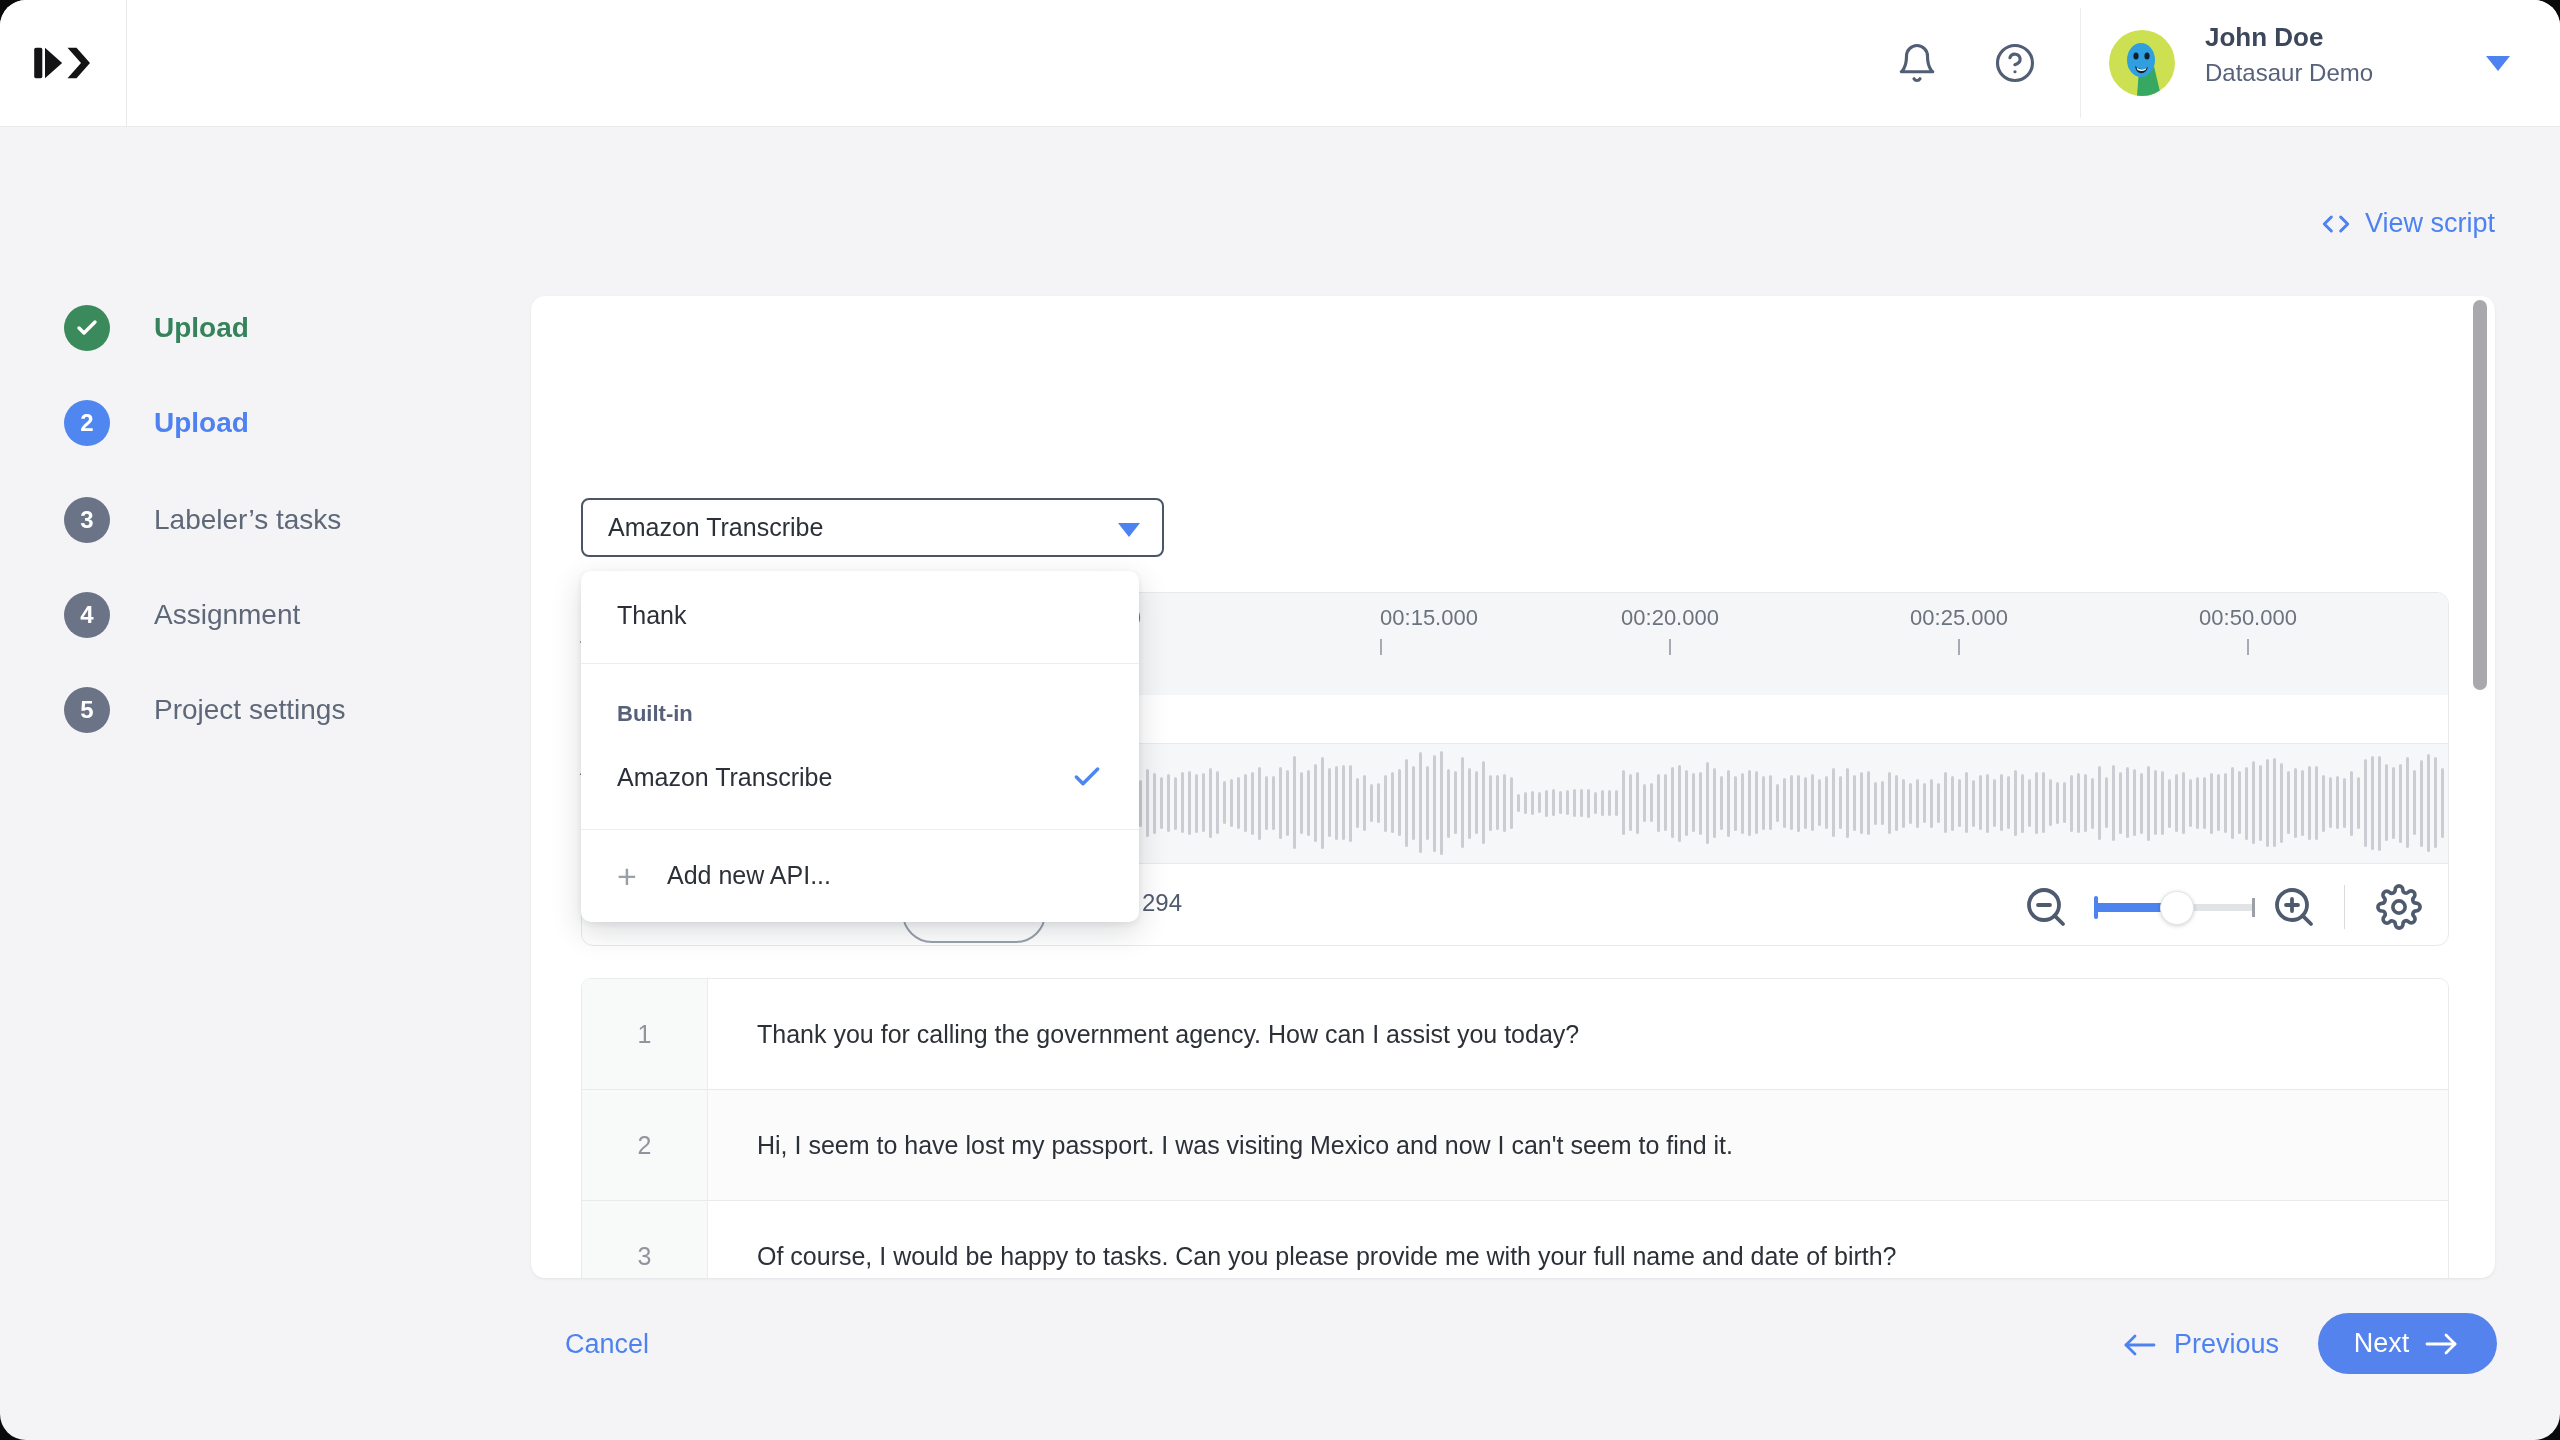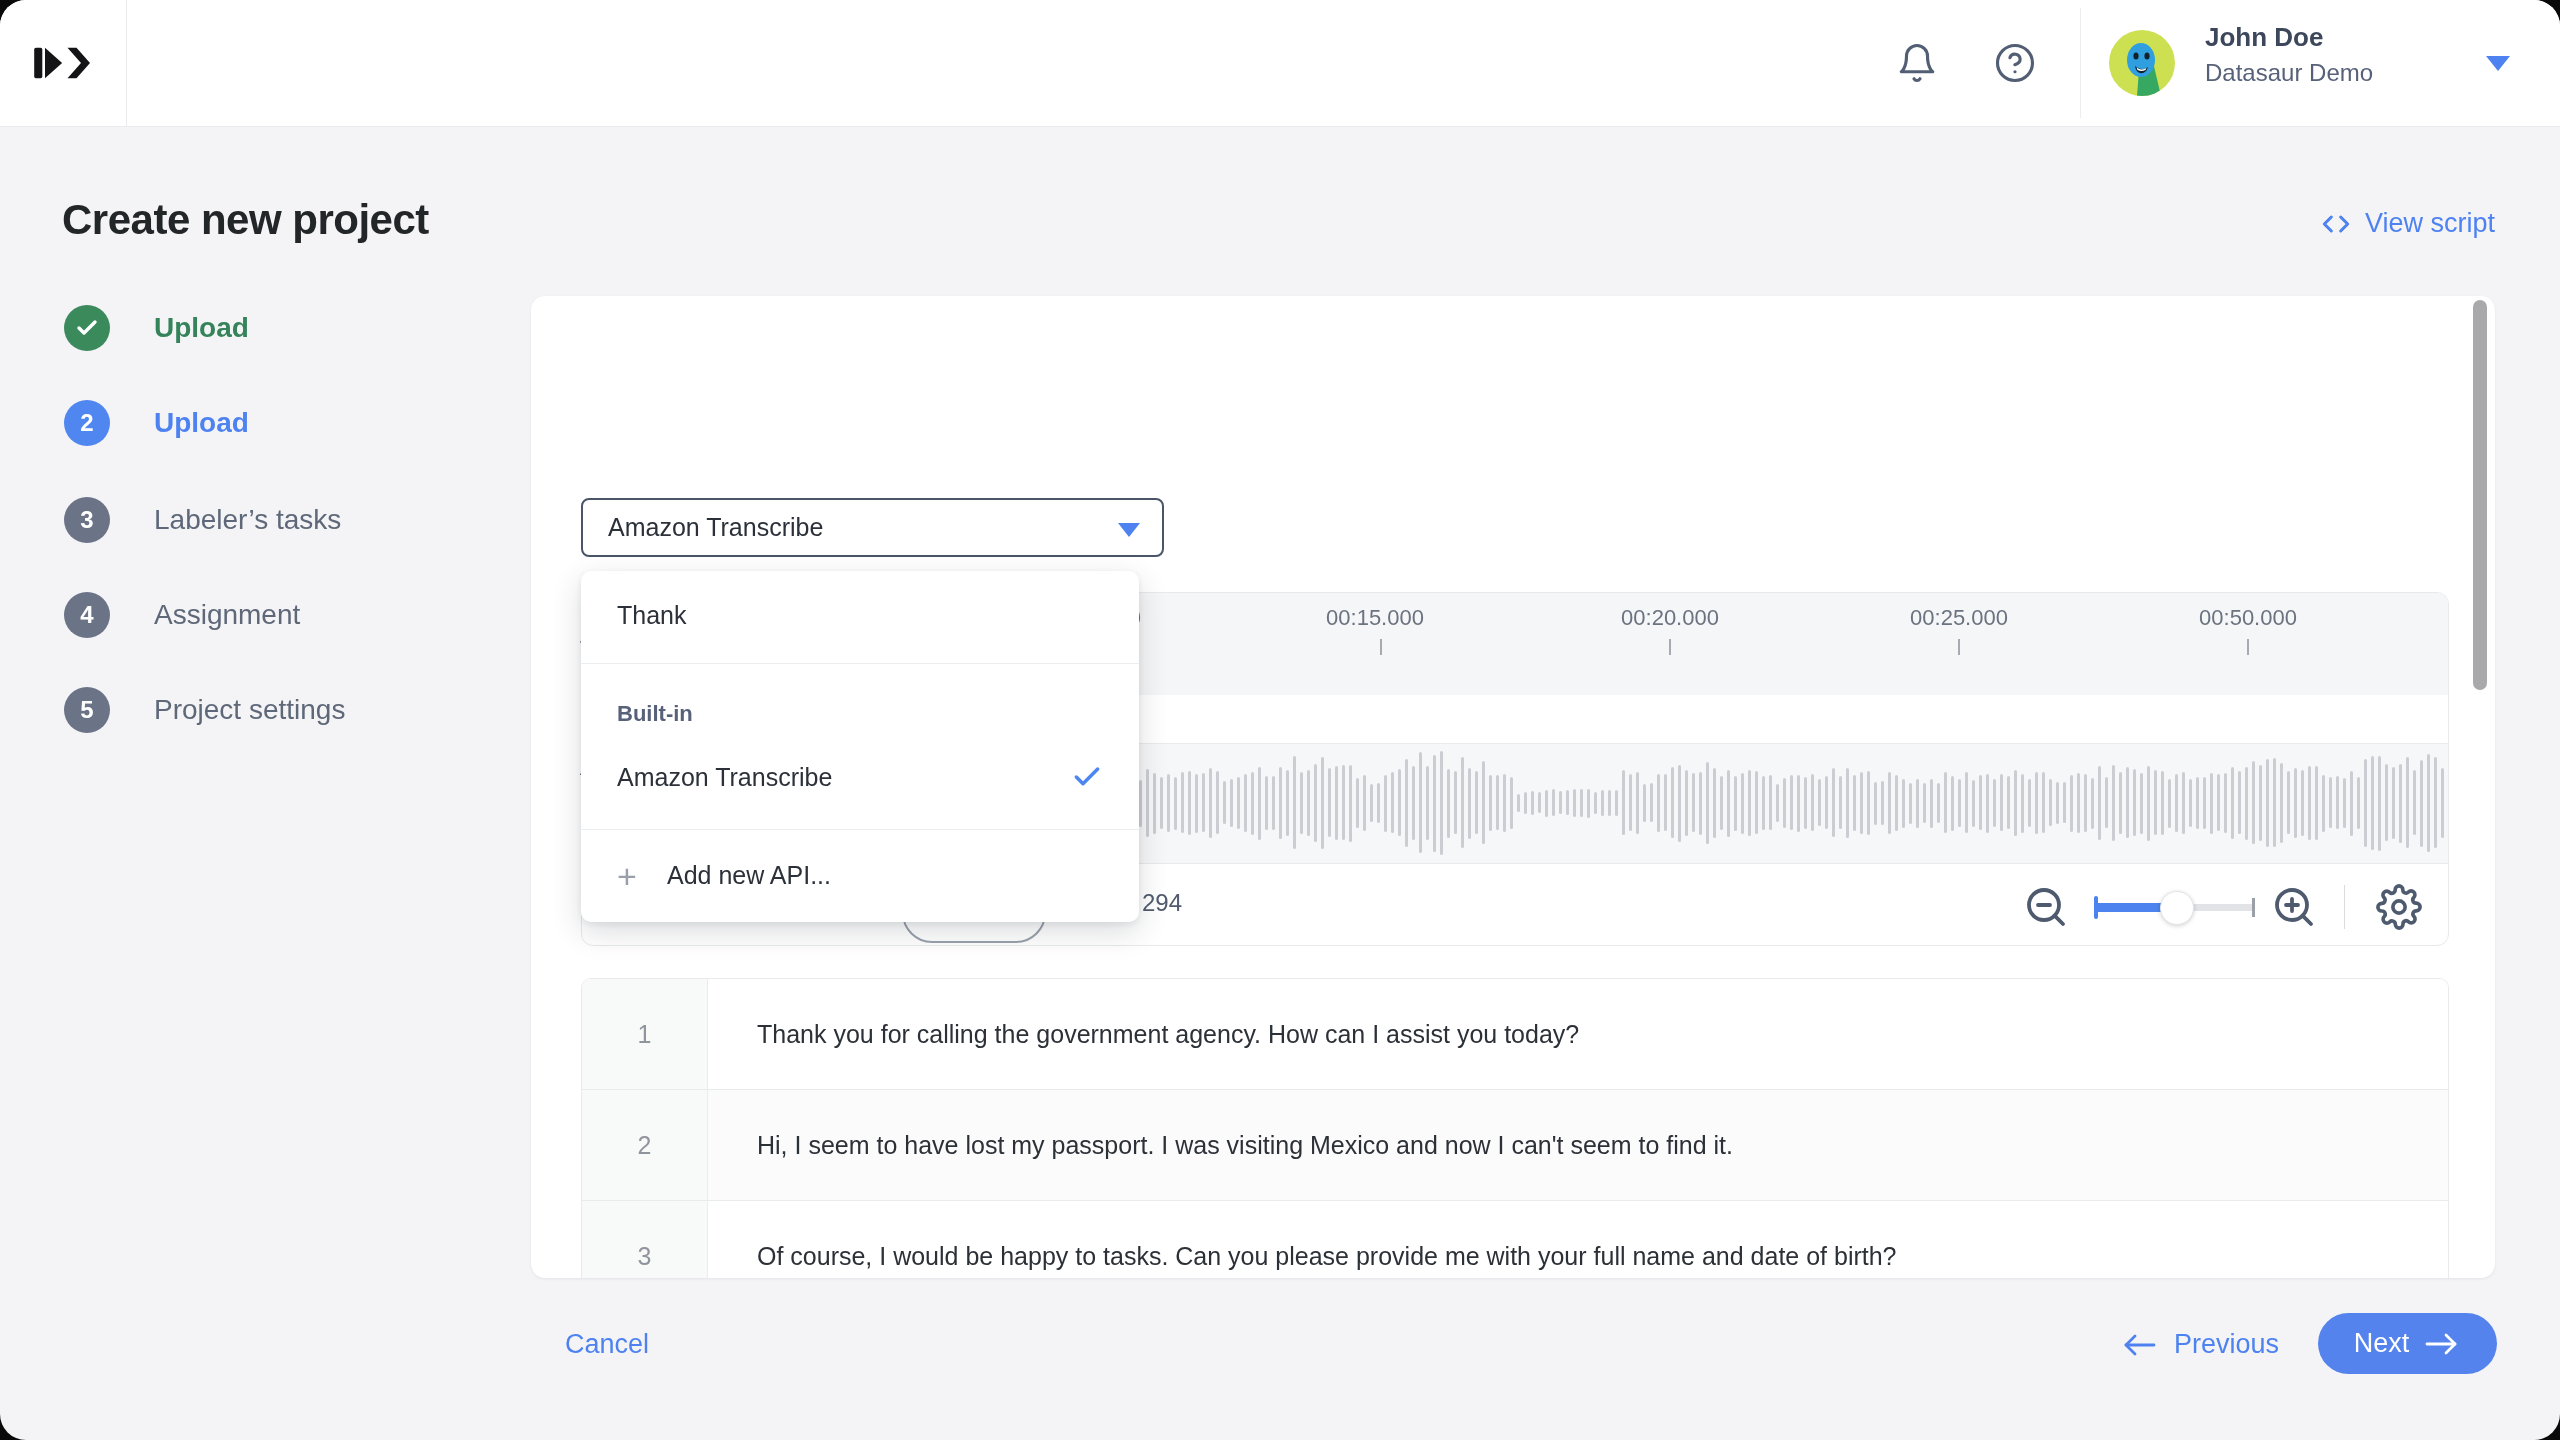--- a/index.html
+++ b/index.html
@@ -115,21 +115,20 @@
         <path d="M27.5 37.5 q5 3.5 10 0.5 l-1 2 q-4 2 -8 0 Z" fill="#ffffff"></path>
       </g>
     </svg>
   </div>
   <div class="abs" style="left:2205px;top:22px;">
     <div class="uname">John Doe</div>
     <div class="uorg">Datasaur Demo</div>
   </div>
   <div class="abs caret" style="left:2486px;top:56px;"></div>
 
-  <div class="abs pagetitle">Create new project</div>
   <div class="abs viewscript">
     <svg width="34" height="28" viewBox="0 0 24 24" fill="none" stroke="#4d82f0" stroke-width="2.6" stroke-linecap="round" stroke-linejoin="round">
       <polyline points="16 18 22 12 16 6"></polyline>
         <polyline points="8 6 2 12 8 18"></polyline>
     </svg>
     <span>View script</span>
   </div>
 
   <div class="abs step" style="top:305px;">
     <div class="stepcircle st-done">
@@ -165,21 +164,21 @@
     </div>
 
     <div class="abs select">
       <span>Amazon Transcribe</span>
       <span class="selcaret"></span>
     </div>
 
     <div class="abs panel">
       <div class="abs ruler">
         <div class="rlabel" style="left:510px">00:10.000</div>
-        <div class="rlabel" style="left:793px">00:15.000</div>
+        <div class="rlabel" style="left:847px">00:15.000</div>
         <div class="rlabel" style="left:1088px">00:20.000</div>
         <div class="rlabel" style="left:1377px">00:25.000</div>
         <div class="rlabel" style="left:1666px">00:50.000</div>
         <div class="rtick" style="left:509px"></div>
         <div class="rtick" style="left:798px"></div>
         <div class="rtick" style="left:1087px"></div>
         <div class="rtick" style="left:1376px"></div>
         <div class="rtick" style="left:1665px"></div>
       </div>
 

